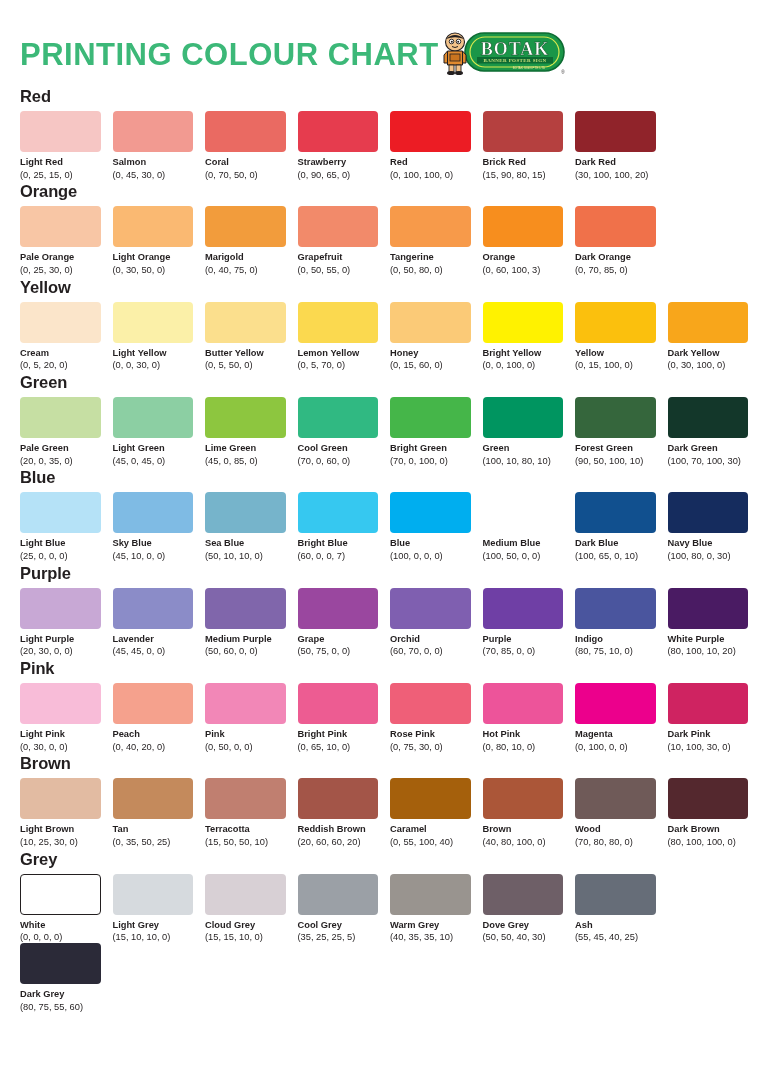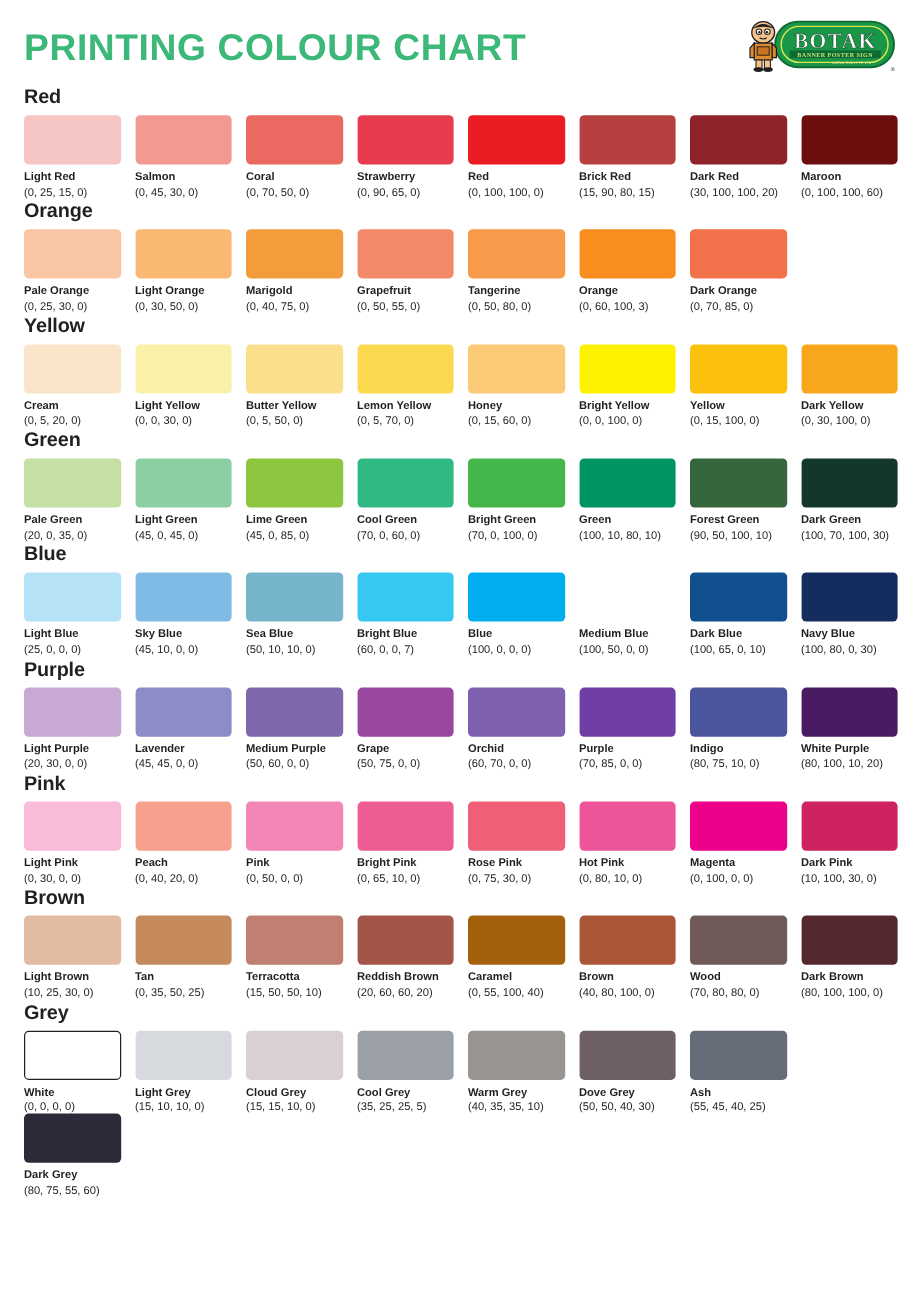--- a/index.html
+++ b/index.html
@@ -22,22 +22,21 @@
     box-sizing: border-box;
     padding: 0 20px;
   }
 
   
   .header {
     position: relative;
     height: 62px;
     display: flex;
     align-items: center;
-    justify-content: space-between;
-    padding-top: 8px;
+    padding-top: 23px;
   }
   .chart-title {
     font-size: 31px;
     font-weight: bold;
     letter-spacing: 0.5px;
     color: #3cb878;
     line-height: 1;
     margin: 0;
     white-space: nowrap;
   }
@@ -172,25 +171,20 @@
           <div class="swatch-cell">
             <div class="swatch-chip" style="background-color: rgb(181, 64, 63);"></div>
             <div class="swatch-name">Brick Red</div>
             <div class="swatch-cmyk">(15, 90, 80, 15)</div>
           </div>
           <div class="swatch-cell">
             <div class="swatch-chip" style="background-color: rgb(144, 35, 42);"></div>
             <div class="swatch-name">Dark Red</div>
             <div class="swatch-cmyk">(30, 100, 100, 20)</div>
           </div>
-          <div class="swatch-cell">
-            <div class="swatch-chip" style="background-color: rgb(108, 13, 14);"></div>
-            <div class="swatch-name">Maroon</div>
-            <div class="swatch-cmyk">(0, 100, 100, 60)</div>
-          </div>
         </div>
       </div>
       <div class="section">
         <h2 class="section-title">Orange</h2>
         <div class="swatch-row">
           <div class="swatch-cell">
             <div class="swatch-chip" style="background-color: rgb(248, 198, 165);"></div>
             <div class="swatch-name">Pale Orange</div>
             <div class="swatch-cmyk">(0, 25, 30, 0)</div>
           </div>

